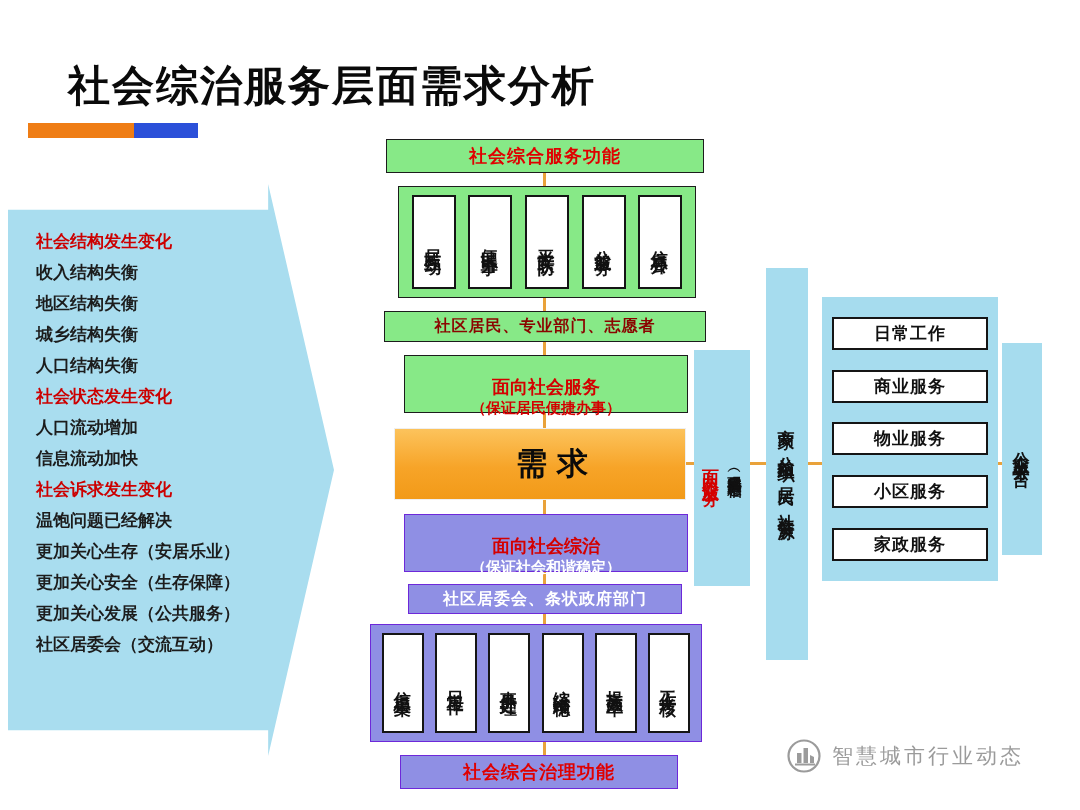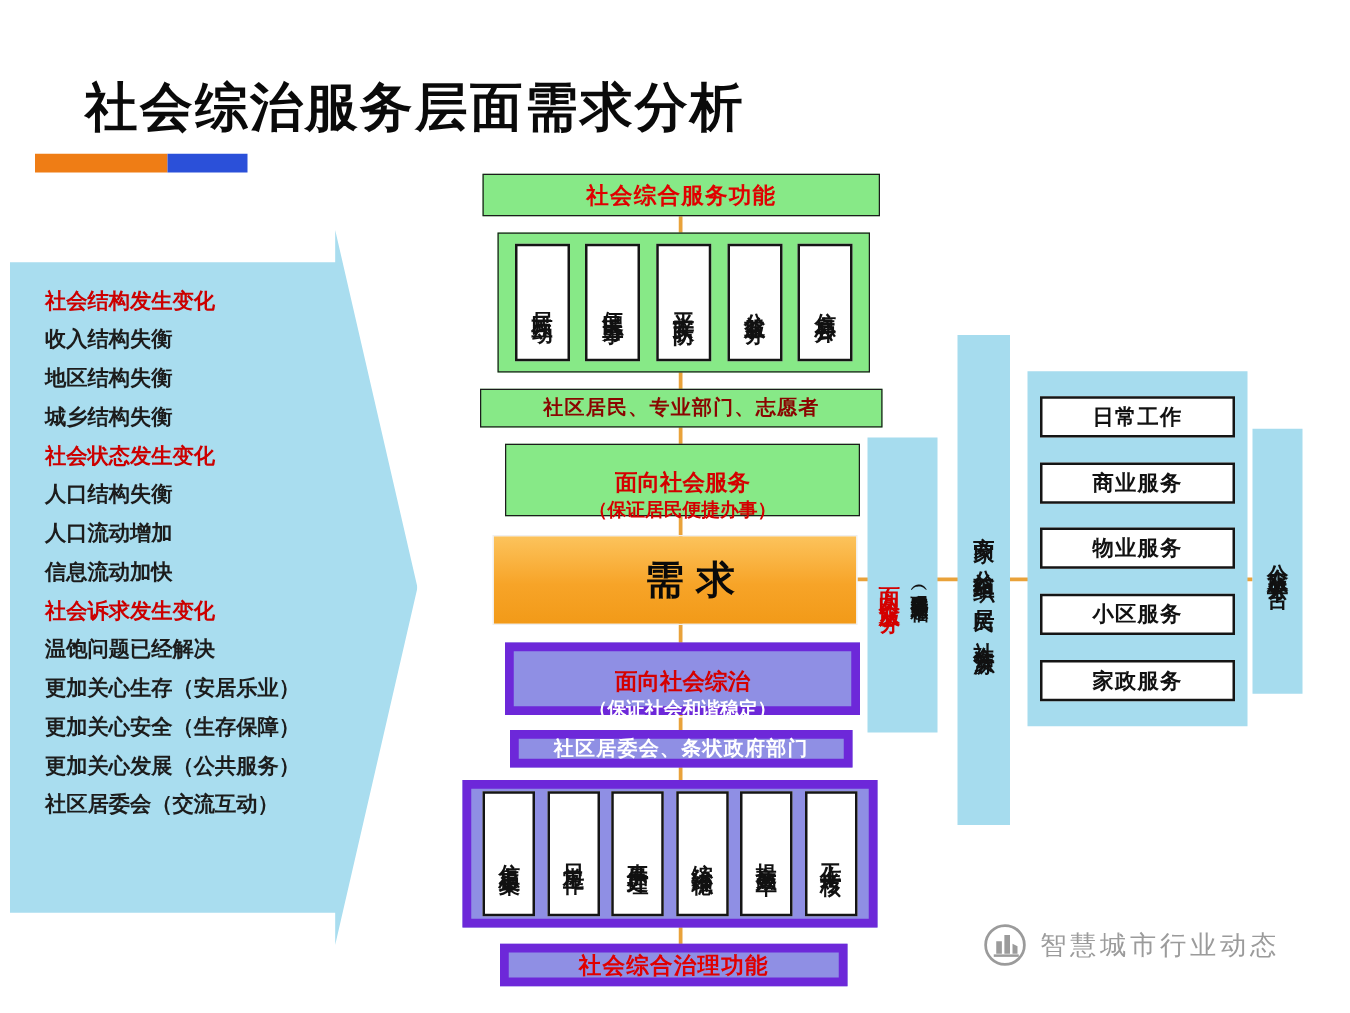--- a/index.html
+++ b/index.html
@@ -25,21 +25,21 @@
     position:absolute;left:8px;top:184px;width:326px;height:572px;background:#a9ddef;z-index:1;
     clip-path:polygon(0 4.5%,79.8% 4.5%,79.8% 0,100% 50%,79.8% 100%,79.8% 95.5%,0 95.5%);
   }
   .arrow-list{position:absolute;left:28px;top:42px;width:236px;}
   .a-item{font-size:17px;font-weight:600;line-height:31px;color:#1c1c1c;white-space:nowrap;}
   .a-item.accent{color:#cc0000;}
 
   
   .box{position:absolute;z-index:1;box-sizing:border-box;}
   .green{background:#87e987;border:1px solid #1c1c1c;}
-  .purple{background:#8f8fe4;border:7px solid #6d28d9;}
+  .purple{background:#8f8fe4;border:1px solid #6d28d9;}
   .cyan{background:#a6dcee;border:none;}
   .hdr{display:flex;align-items:center;justify-content:center;font-size:18px;font-weight:bold;color:#e00000;letter-spacing:1px;}
 
   .pos-service-header{left:386px;top:139px;width:318px;height:34px;}
   .pos-service-fns{left:398px;top:186px;width:298px;height:112px;}
   .pos-service-actors{left:384px;top:311px;width:322px;height:31px;}
   .pos-social-service{left:404px;top:355px;width:284px;height:58px;}
   .pos-demand{left:394px;top:428px;width:292px;height:72px;}
   .pos-governance{left:404px;top:514px;width:284px;height:58px;}
   .pos-gov-actors{left:408px;top:584px;width:274px;height:30px;}
@@ -117,22 +117,22 @@
 
   <div class="vline"></div>
   <div class="hline"></div>
 
   <div class="arrow">
     <div class="arrow-list">
       <div class="a-item accent">社会结构发生变化</div>
       <div class="a-item">收入结构失衡</div>
       <div class="a-item">地区结构失衡</div>
       <div class="a-item">城乡结构失衡</div>
+      <div class="a-item">人口结构失衡</div>
       <div class="a-item accent">社会状态发生变化</div>
-      <div class="a-item">人口结构失衡</div>
       <div class="a-item">人口流动增加</div>
       <div class="a-item">信息流动加快</div>
       <div class="a-item accent">社会诉求发生变化</div>
       <div class="a-item">温饱问题已经解决</div>
       <div class="a-item">更加关心生存（安居乐业）</div>
       <div class="a-item">更加关心安全（生存保障）</div>
       <div class="a-item">更加关心发展（公共服务）</div>
       <div class="a-item">社区居委会（交流互动）</div>
     </div>
   </div>

